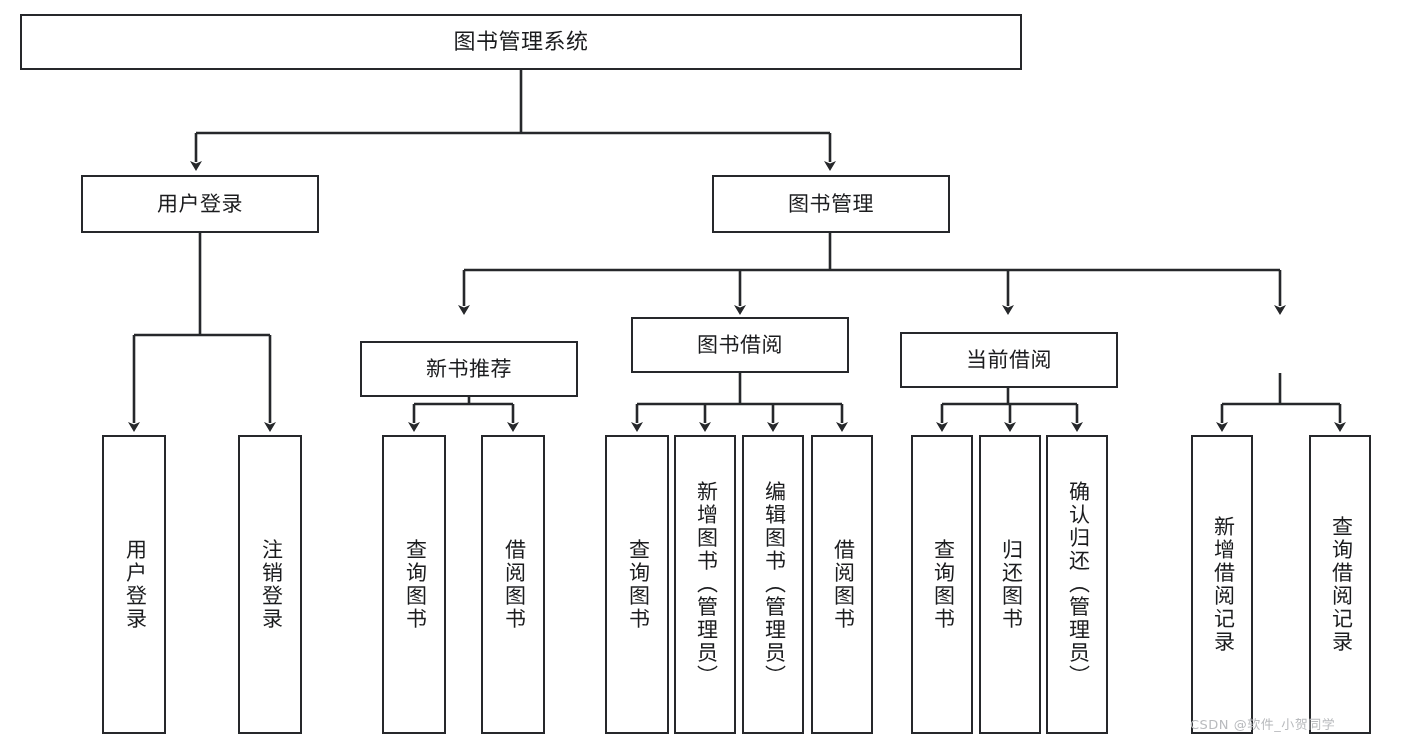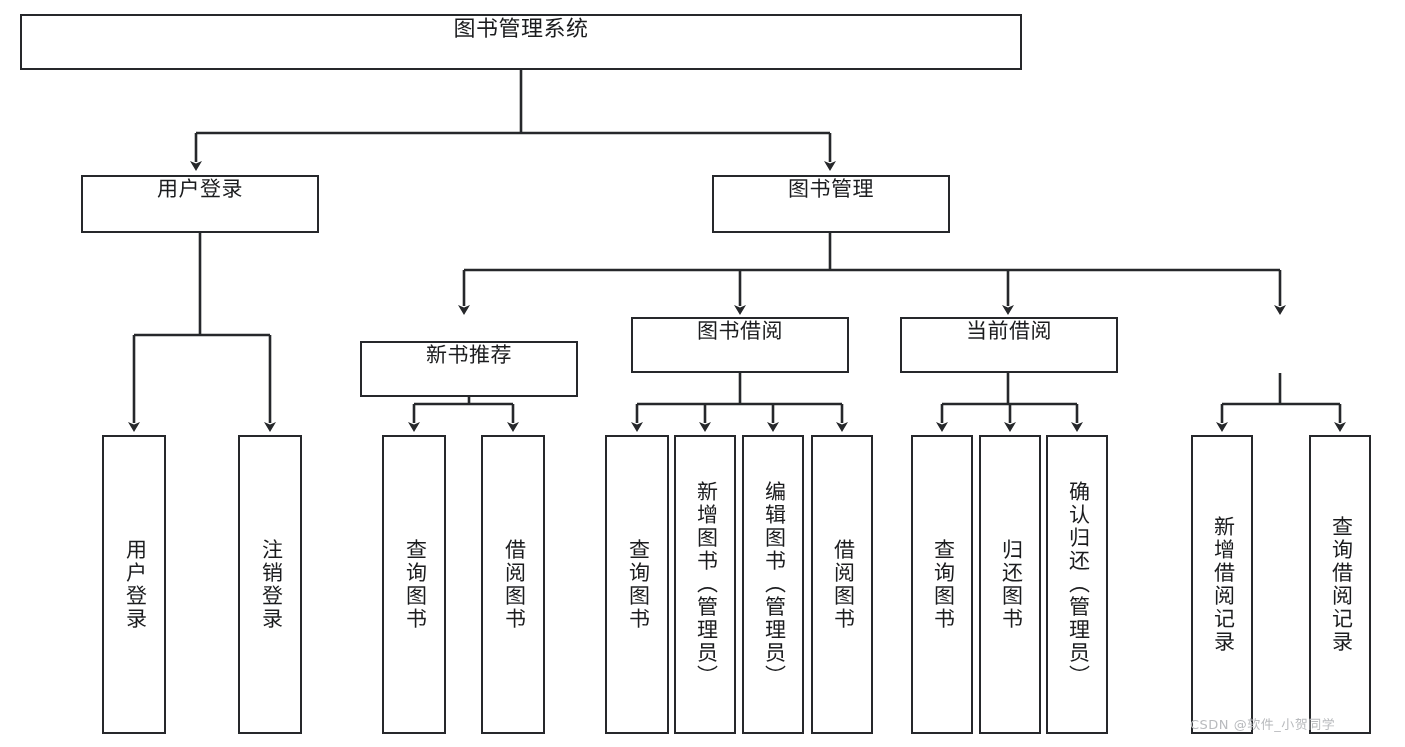--- a/index.html
+++ b/index.html
@@ -24,20 +24,21 @@
     top: 0;
     width: 1405px;
     height: 747px;
   }
   .node {
     position: absolute;
     box-sizing: border-box;
     background: #ffffff;
     border: 2px solid #26282b;
     display: flex;
+    align-items: center;
     justify-content: center;
     z-index: 3;
   }
   .node-label {
     color: #1b1c1e;
     line-height: 1.18;
     text-align: center;
     letter-spacing: 0.5px;
     white-space: nowrap;
   }
@@ -138,21 +139,21 @@
   </div>
 
   <div class="node horizontal" style="left:360px; top:317px; width:218px; height:56px;margin-top:24px;">
     <span class="node-label">新书推荐</span>
   </div>
 
   <div class="node horizontal" style="left:631px; top:317px; width:218px; height:56px;">
     <span class="node-label">图书借阅</span>
   </div>
 
-  <div class="node horizontal" style="left:900px; top:317px; width:218px; height:56px;">
+  <div class="node horizontal" style="left:900px; top:332px; width:218px; height:56px;">
     <span class="node-label">当前借阅</span>
   </div>
 
 
   <div class="node vertical" style="left:102px; top:435px; width:64px; height:299px;">
     <span class="node-label">用户登录</span>
   </div>
 
   <div class="node vertical" style="left:238px; top:435px; width:64px; height:299px;">
     <span class="node-label">注销登录</span>

